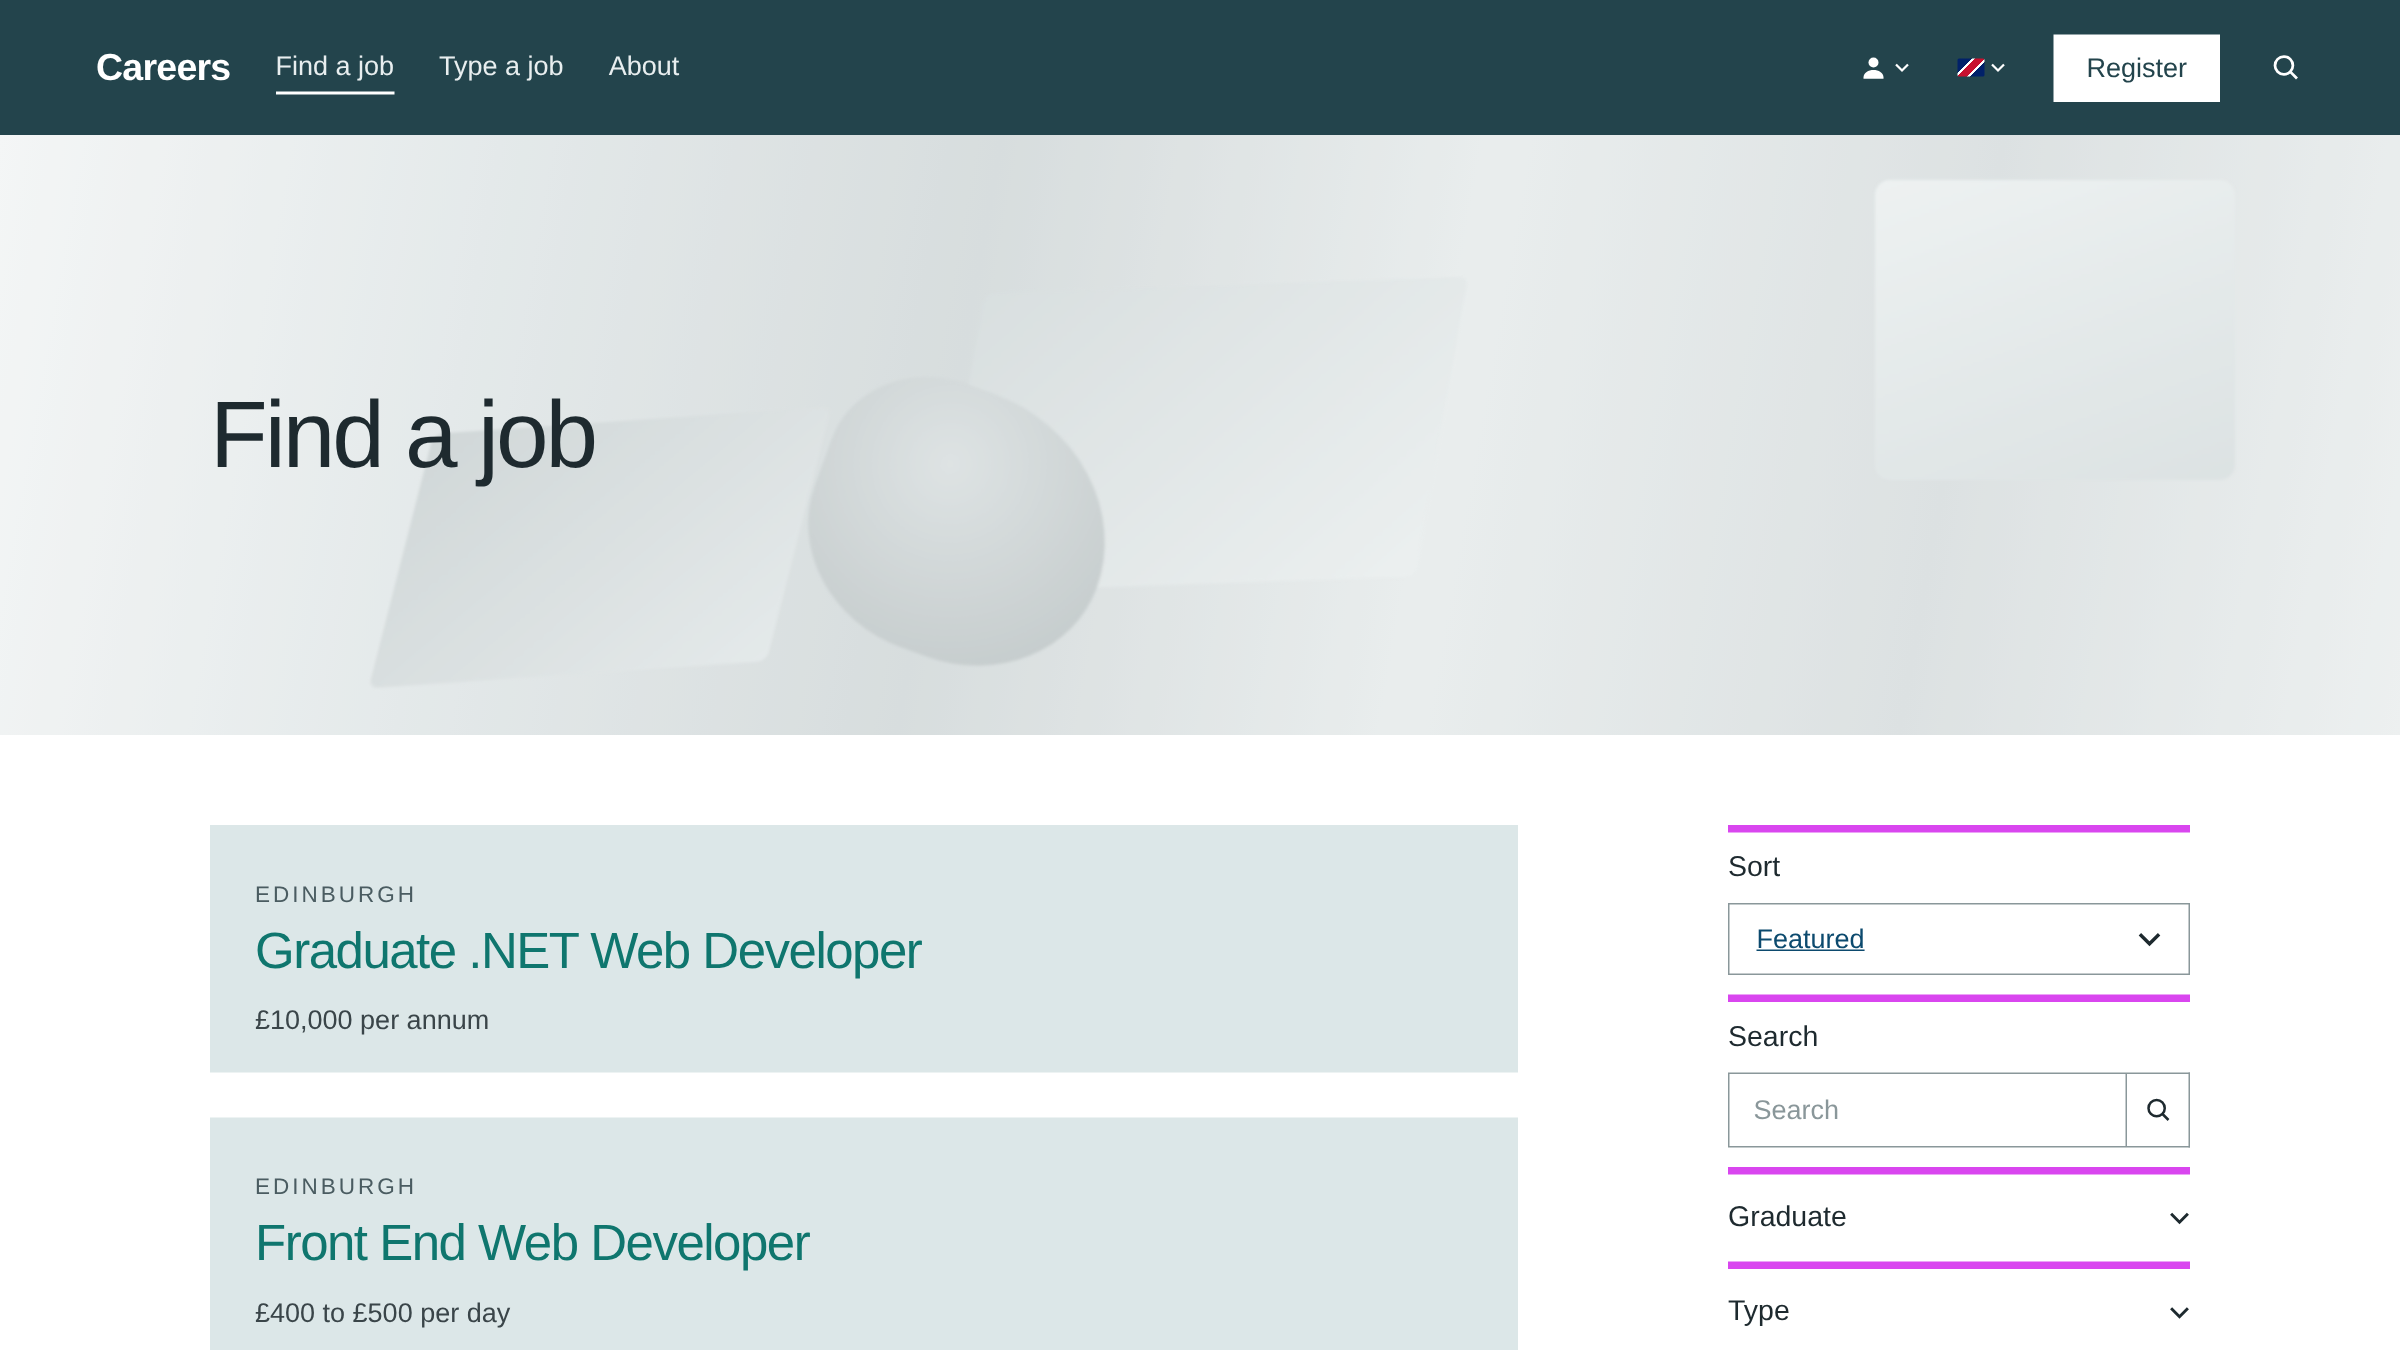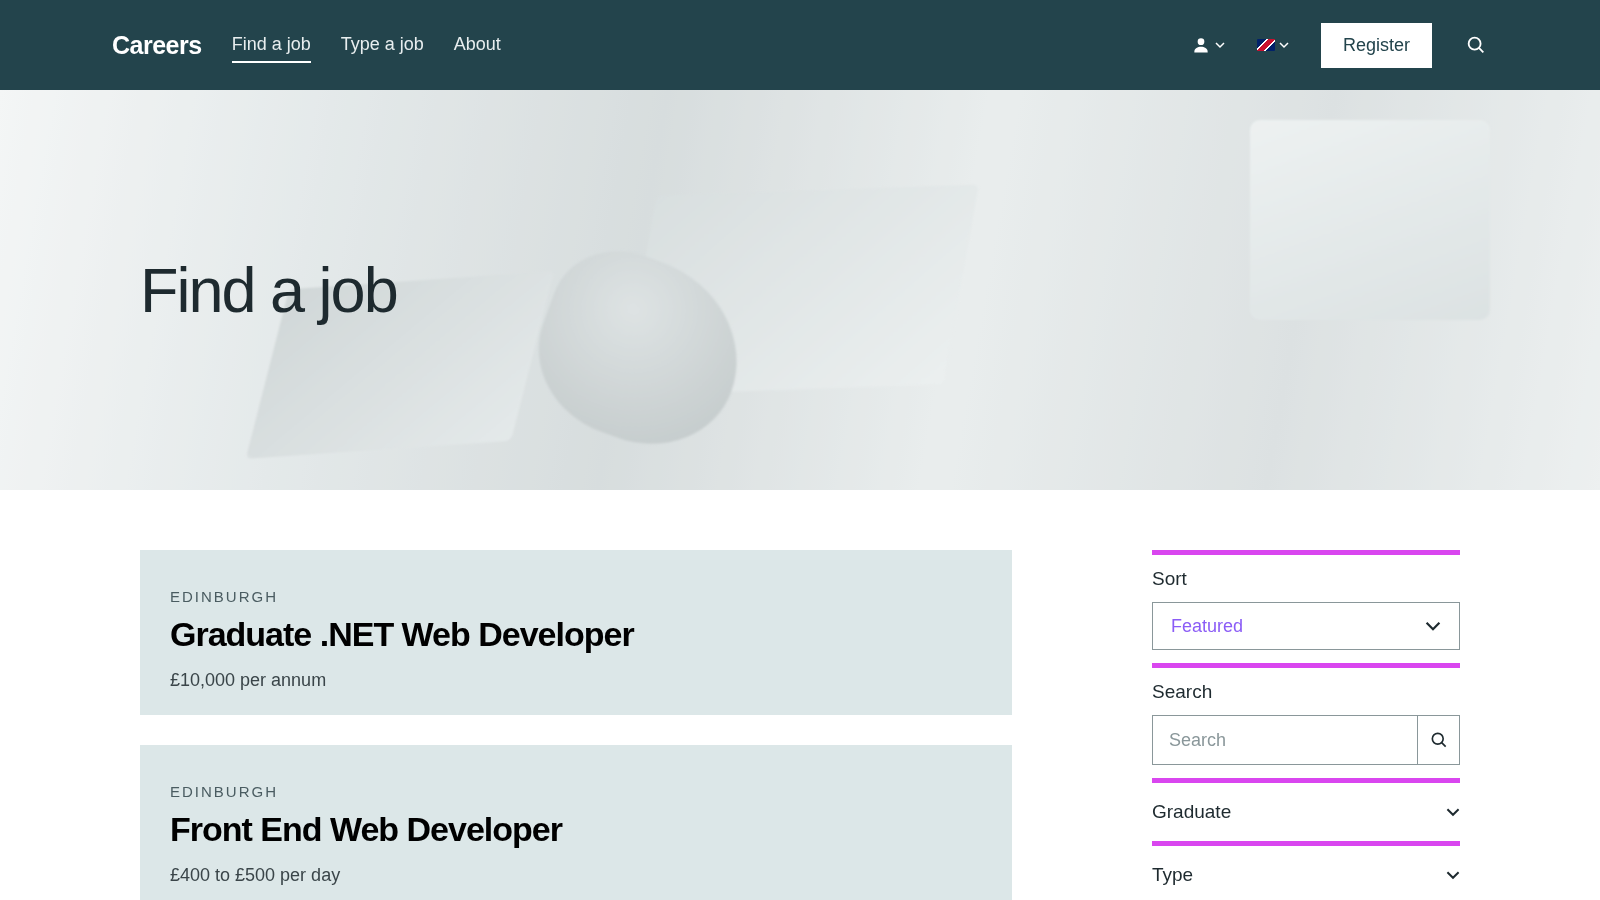--- a/index.html
+++ b/index.html
@@ -1,20 +1,20 @@
 <!DOCTYPE html>
 <html><head>
 <meta charset="utf-8">
 <style>
 *{margin:0;padding:0;box-sizing:border-box;}
 html,body{width:1600px;height:900px;font-family:-apple-system,BlinkMacSystemFont,"Segoe UI",Helvetica,Arial,sans-serif;color:#1e2a2f;overflow:hidden;background:#fff;}
 a{text-decoration:none;color:inherit;}
 
 
-.header{background:#23444c;color:#fff;height:90px;display:flex;align-items:center;padding:0 112px;}
+.header{background:#23444c;color:#fff;height:90px;display:flex;align-items:center;padding:0 64px;}
 .brand{font-size:25px;font-weight:600;letter-spacing:-0.5px;margin-right:30px;}
 .nav{display:flex;gap:30px;}
 .nav-item{font-size:18px;color:#e8eeef;padding:6px 0;cursor:pointer;}
 .nav-item.active{border-bottom:2px solid #fff;}
 .header-spacer{flex:1;}
 .header-actions{display:flex;align-items:center;gap:32px;}
 .user-drop{display:flex;align-items:center;gap:4px;cursor:pointer;}
 .user-icon{width:20px;height:20px;display:flex;align-items:center;justify-content:center;}
 .flag-drop{display:flex;align-items:center;gap:4px;cursor:pointer;}
 .flag{width:18px;height:12px;background:linear-gradient(135deg,#012169 0 33%,#fff 33% 38%,#C8102E 38% 62%,#fff 62% 67%,#012169 67%);border-radius:1px;}
@@ -31,29 +31,29 @@
 .hero-monitor{right:110px;top:30px;width:240px;height:200px;background:linear-gradient(160deg,#e4eaea,#c9d3d4);border-radius:10px;}
 .hero-hand{left:540px;top:170px;width:200px;height:180px;background:radial-gradient(circle at 40% 30%,#ccd4d5,#9faaab);border-radius:40% 60% 50% 50%;transform:rotate(20deg);}
 .hero-overlay{position:absolute;inset:0;background:rgba(255,255,255,0.35);}
 .hero-title{position:relative;font-size:63px;font-weight:500;letter-spacing:-2px;color:#1e2a2f;}
 
 
 .content{display:flex;padding:60px 140px 0;gap:140px;}
 .jobs{flex:1;display:flex;flex-direction:column;gap:30px;}
 .job-card{background:#dce7e8;padding:38px 30px 24px;cursor:pointer;}
 .job-location{font-size:15px;letter-spacing:2px;color:#4a5c61;margin-bottom:10px;text-transform:uppercase;}
-.job-title{font-size:34px;font-weight:700;letter-spacing:-1px;margin-bottom:16px;color:#000000;}
+.job-title{font-size:34px;font-weight:400;letter-spacing:-1px;margin-bottom:16px;color:#0f766e;}
 .job-salary{font-size:18px;color:#3a4549;}
 
 .sidebar{width:308px;}
 .side-group{border-top:5px solid #d946ef;padding:13px 0;}
 .side-group:last-child{border-bottom:1px solid #c7c7c7;}
 .side-label{font-size:19px;color:#1e2a2f;margin-bottom:12px;}
 .select-box{border:1px solid #8a979a;height:48px;display:flex;align-items:center;justify-content:space-between;padding:0 18px;cursor:pointer;}
-.select-text{font-size:18px;color:#8b5cf6;}
+.select-text{font-size:18px;color:#0c4a6e;text-decoration:underline;}
 .search-row{display:flex;}
 .search-input{flex:1;height:50px;border:1px solid #8a979a;padding:0 16px;font-size:18px;color:#1e2a2f;outline:none;}
 .search-input::placeholder{color:#8a979a;}
 .search-submit{width:50px;height:50px;border:1px solid #8a979a;border-left:none;background:#fff;display:flex;align-items:center;justify-content:center;cursor:pointer;}
 .accordion{display:flex;align-items:center;justify-content:space-between;cursor:pointer;padding:5px 0;}
 .acc-title{font-size:19px;color:#1e2a2f;}
 
 svg{display:block;}
 </style>
 </head>

